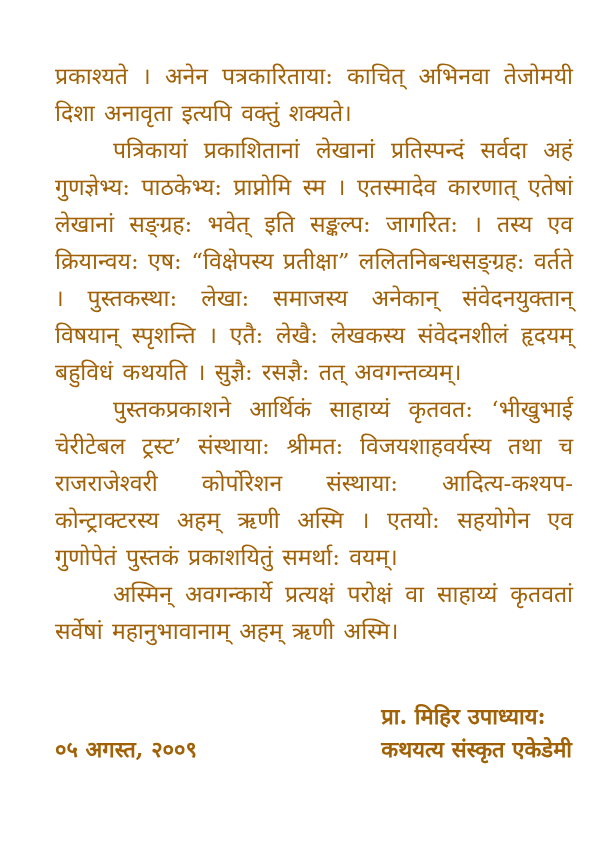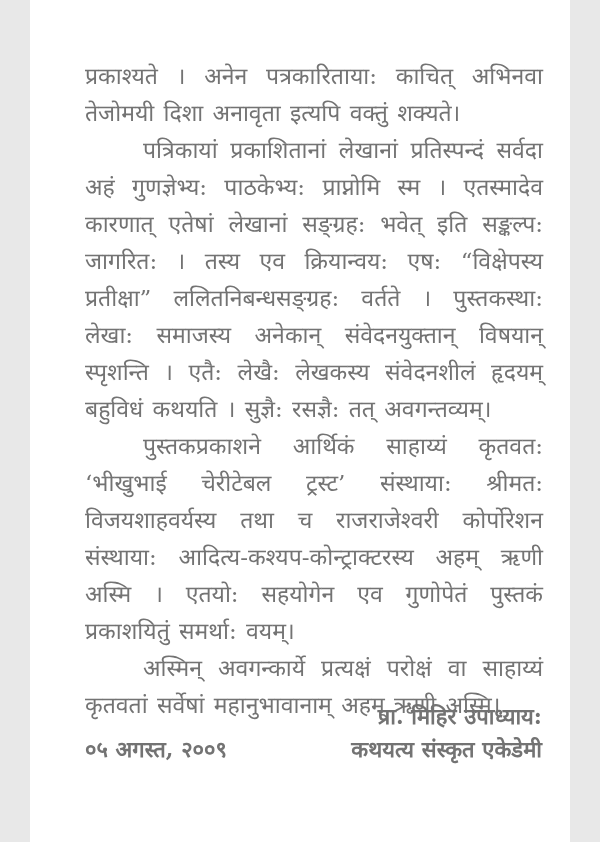--- a/index.html
+++ b/index.html
@@ -2,25 +2,25 @@
 <html><head>
 <meta charset="utf-8">
 <style>
   html, body {
     margin: 0;
     padding: 0;
     background: #e8e8e8;
   }
   .page {
     position: relative;
-    width: 540px;
+    width: 600px;
     height: 842px;
     margin: 0 auto;
     background: #ffffff;
-    color: #737373;
+    color: #a16207;
     font-family: "DejaVu Serif", "Liberation Serif", serif;
     overflow: hidden;
   }
   .content {
     position: absolute;
     top: 58px;
     left: 55px;
     right: 27px;
   }
   .content p {
@@ -43,21 +43,21 @@
     justify-content: space-between;
     align-items: flex-end;
     font-size: 22px;
     line-height: 33px;
     font-weight: bold;
   }
   .signoff .left-block {
     text-align: center;
   }
   .signoff .right-block {
-    text-align: right;
+    text-align: left;
   }
 </style>
 </head>
 <body>
 
 <div class="page">
 
   <div class="content">
     <p>प्रकाश्यते । अनेन पत्रकारिताया: काचित् अभिनवा तेजोमयी दिशा अनावृता इत्यपि वक्तुं शक्यते।</p>
     <p class="indent">पत्रिकायां प्रकाशितानां लेखानां प्रतिस्पन्दं सर्वदा अहं गुणज्ञेभ्य: पाठकेभ्य: प्राप्नोमि स्म । एतस्मादेव कारणात् एतेषां लेखानां सङ्ग्रह: भवेत् इति सङ्कल्प: जागरित: । तस्य एव क्रियान्वय: एष: “विक्षेपस्य प्रतीक्षा” ललितनिबन्धसङ्ग्रह: वर्तते । पुस्तकस्था: लेखा: समाजस्य अनेकान् संवेदनयुक्तान् विषयान् स्पृशन्ति । एतै: लेखै: लेखकस्य संवेदनशीलं हृदयम् बहुविधं कथयति । सुज्ञै: रसज्ञै: तत् अवगन्तव्यम्।</p>

